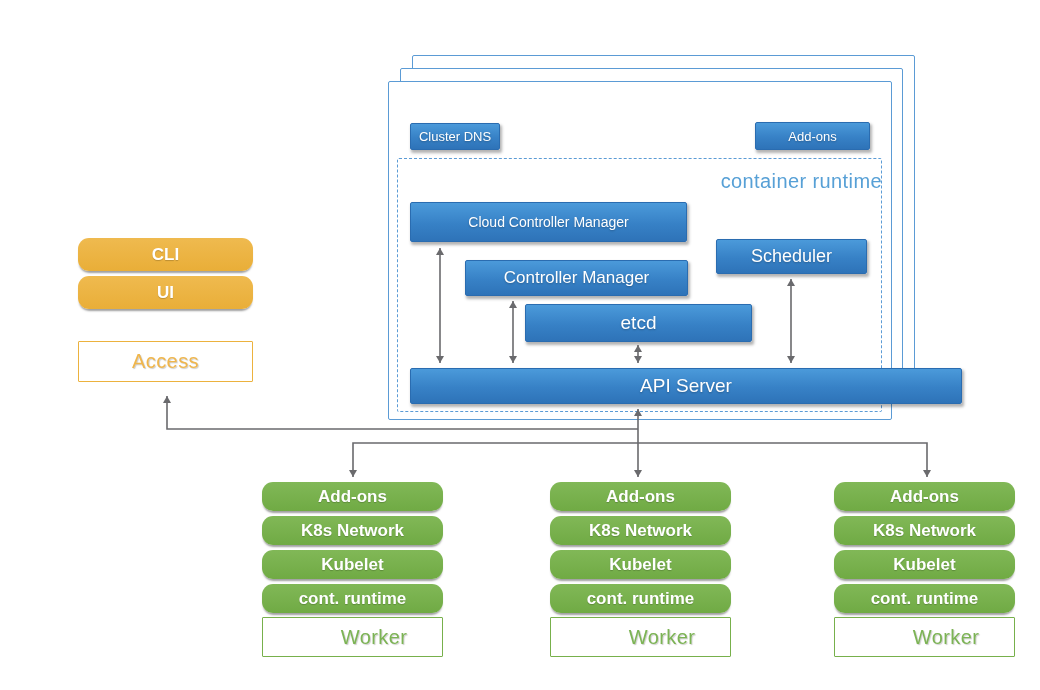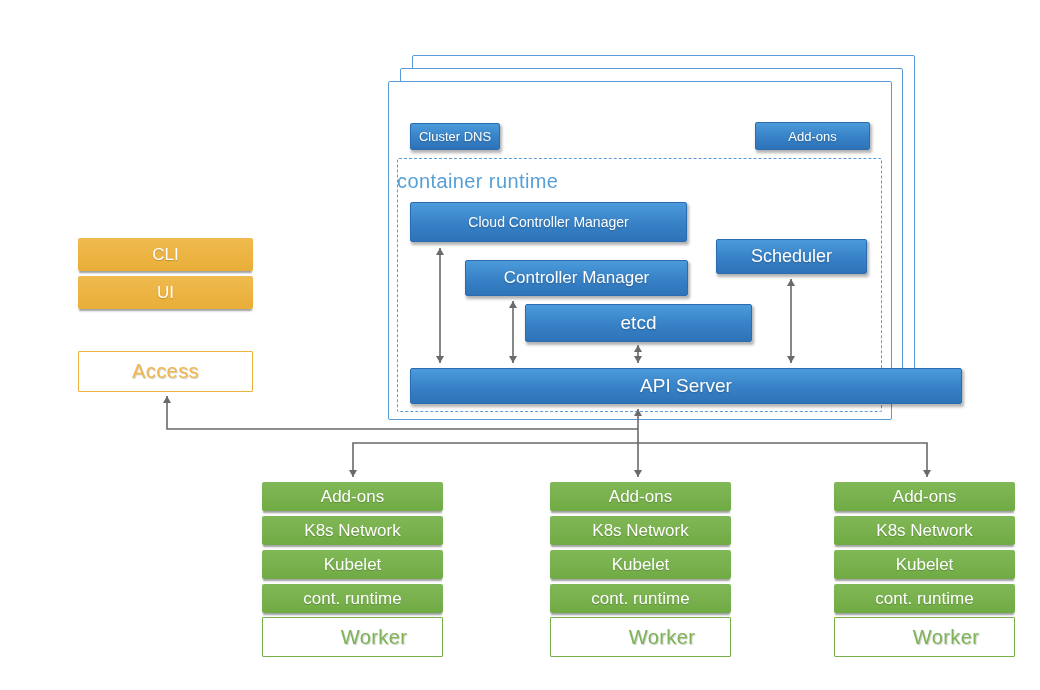--- a/index.html
+++ b/index.html
@@ -16,21 +16,21 @@
   .layer-front{left:388px;top:81px;width:502px;height:337px;}
   .master-title{
     position:absolute;left:388px;top:87px;width:502px;text-align:center;
     font-size:21px;letter-spacing:.5px;color:#57a0d6;
   }
   .dashed-box{
     position:absolute;left:397px;top:158px;width:485px;height:254px;
     border:1.5px dashed #5b9bd5;border-radius:2px;box-sizing:border-box;
   }
   .runtime-title{
-    position:absolute;left:397px;top:170px;width:485px;text-align:left;
+    position:absolute;left:397px;top:170px;width:485px;text-align:right;
     font-size:20px;letter-spacing:.4px;color:#57a0d6;
   }
   
   .blue-box{
     position:absolute;display:flex;align-items:center;justify-content:center;
     background:linear-gradient(180deg,#4b9ada 0%,#3781c6 55%,#2e73b8 100%);
     border:1px solid #2a6cb0;border-radius:2px;box-sizing:border-box;
     color:#ffffff;text-shadow:0 1px 2px rgba(0,0,0,.25);
     box-shadow:1.5px 2.5px 3px rgba(0,0,0,.3);
     white-space:nowrap;
@@ -39,34 +39,34 @@
   .b-addons   {left:755px;top:122px;width:115px;height:28px;font-size:13px;}
   .b-ccm      {left:410px;top:202px;width:277px;height:40px;font-size:14px;}
   .b-cm       {left:465px;top:260px;width:223px;height:36px;font-size:17px;}
   .b-sched    {left:716px;top:239px;width:151px;height:35px;font-size:18px;}
   .b-etcd     {left:525px;top:304px;width:227px;height:38px;font-size:19px;}
   .b-api      {left:410px;top:368px;width:552px;height:36px;font-size:19px;}
   
   .stack-row{
     position:absolute;display:flex;align-items:center;justify-content:center;
     color:#ffffff;text-shadow:0 1px 1px rgba(0,0,0,.2);
-    box-shadow:0 3px 2px -1px rgba(80,80,80,.55);border-radius:2px;
+    box-shadow:0 3px 2px -1px rgba(80,80,80,.55);border-radius:11px;font-weight:bold;
   }
   .orange-row{background:linear-gradient(180deg,#efba4f 0%,#e9ae38 100%);}
   .green-row {background:linear-gradient(180deg,#81b857 0%,#70aa44 100%);}
   .white-label{
     position:absolute;display:flex;align-items:center;justify-content:center;
     background:#ffffff;box-sizing:border-box;border-radius:1px;
     text-shadow:1px 1px 1px rgba(110,110,110,.35);
   }
   .access-label{border:1px solid #ecb23e;color:#f0b64c;font-size:20px;letter-spacing:.4px;}
   .worker-label{border:1px solid #77b04b;color:#7cb454;font-size:20px;letter-spacing:.4px;}
   .ar{left:78px;width:175px;height:33px;font-size:17px;}
   .ar1{top:238px}.ar2{top:276px}.ar3{top:314px}
-  .access-label{left:78px;top:351px;width:175px;height:41px;}
+  .access-label{left:78px;top:341px;width:175px;height:41px;}
   
   .wr{width:181px;height:29px;font-size:17px;}
   .w1{left:262px}.w2{left:550px}.w3{left:834px}
   .wr1{top:482px}.wr2{top:516px}.wr3{top:550px}.wr4{top:584px}
   .worker-label{top:617px;width:181px;height:40px;padding-left:43px;}
   
   #connectors{position:absolute;left:0;top:0;z-index:10;pointer-events:none;}
 </style>
 </head>
 <body>

